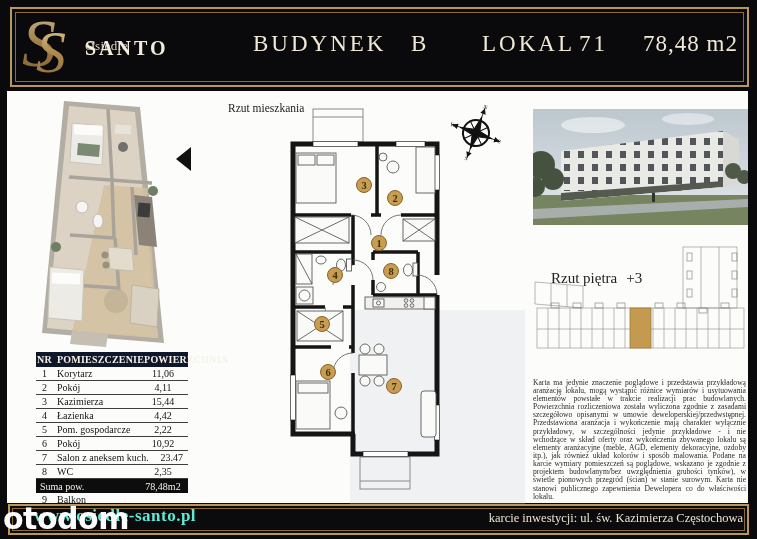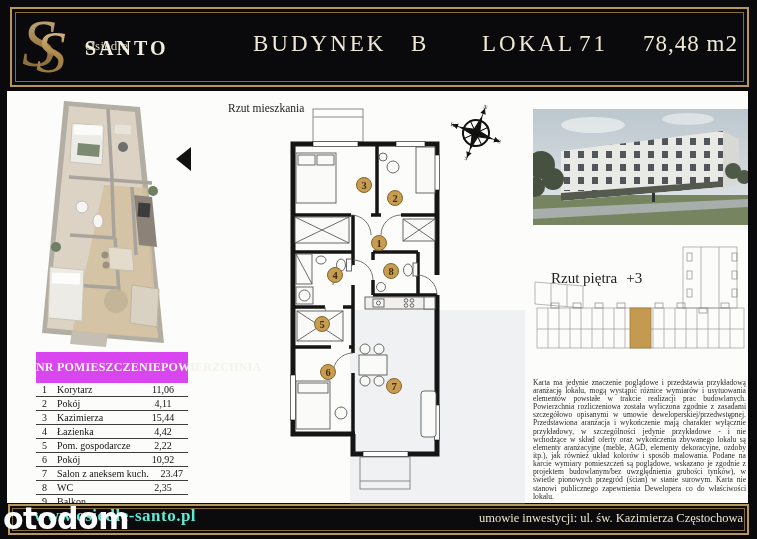--- a/index.html
+++ b/index.html
@@ -10,22 +10,22 @@
   .hdr-frame-inner{position:absolute;inset:3px;border:1px solid #8a6c38;}
   .logo-estate{position:absolute;left:85px;top:38px;font-size:13px;color:#ded6c2;letter-spacing:.5px;}
   .logo-name{position:absolute;left:85px;top:37px;font-size:20px;font-weight:bold;color:#f2ecdc;letter-spacing:3px;}
   .hdr-token{position:absolute;top:31px;font-size:23px;color:#efe8d6;letter-spacing:3px;margin-left:16px;}
   
   .content{position:absolute;left:7px;top:91px;width:741px;height:412px;background:#fcfcfa;}
   
   .arrow-left{position:absolute;left:176px;top:147px;width:0;height:0;
               border-top:12px solid transparent;border-bottom:12px solid transparent;border-right:15px solid #111;}
   .area-table{position:absolute;left:36px;top:352px;width:152px;font-family:"Liberation Serif",serif;}
-  .thead{display:flex;align-items:center;height:31px;background:#d946ef;color:#f5f2ea;
-         font-size:12px;font-weight:bold;letter-spacing:.2px;}
+  .thead{display:flex;align-items:center;height:15px;background:#0f172a;color:#f5f2ea;
+         font-size:10px;font-weight:bold;letter-spacing:.2px;}
   .trow{display:flex;align-items:center;height:14px;box-sizing:border-box;
         border-bottom:1.5px solid #3d3d3d;font-size:10px;color:#141414;}
   .trow-total{display:flex;align-items:center;height:14px;background:#0d0d0d;color:#f5f2ea;font-size:10px;}
   .trow-extra{display:flex;align-items:center;height:12px;font-size:10px;color:#141414;}
   .tnr{width:17px;text-align:center;flex:none;}
   .tname{flex:1;padding-left:4px;white-space:nowrap;}
   .tarea{width:46px;text-align:center;padding-right:2px;flex:none;}
   .tlabel{padding-left:4px;flex:1;}
   
   .plan-title{position:absolute;left:228px;top:102px;font-size:11.5px;color:#222;}
@@ -152,20 +152,24 @@
     <div class="trow">
         <span class="tnr">7</span>
         <span class="tname">Salon z aneksem kuch.</span>
         <span class="tarea">23.47</span>
       </div>
     <div class="trow">
         <span class="tnr">8</span>
         <span class="tname">WC</span>
         <span class="tarea">2,35</span>
       </div>
+    <div class="trow-total">
+      <span class="tlabel">Suma pow.</span>
+      <span class="tarea">78,48m2</span>
+    </div>
     <div class="trow-extra">
       <span class="tnr">9</span>
       <span class="tname">Balkon</span>
     </div>
   </div>
 
   <div class="plan-title">Rzut mieszkania</div>
 
   <svg style="position:absolute;left:449px;top:104px;" width="54" height="58" viewBox="0 0 54 58">
     <g transform="rotate(20 27 29)" stroke="#111" fill="#111">
@@ -419,16 +423,16 @@
     </g>
     <rect x="99" y="63" width="21" height="40" fill="#c49a50" stroke="#a07c34" stroke-width=".8"></rect>
   </svg>
 
   <p class="disclaimer">Karta ma jedynie znaczenie poglądowe i przedstawia przykładową aranżację lokalu, mogą wystąpić różnice wymiarów i usytuowania elementów powstałe w trakcie realizacji prac budowlanych. Powierzchnia rozliczeniowa została wyliczona zgodnie z zasadami szczegółowo opisanymi w umowie deweloperskiej/przedwstępnej. Przedstawiona aranżacja i wykończenie mają charakter wyłącznie przykładowy, w szczególności jedynie przykładowe - i nie wchodzące w skład oferty oraz wykończenia zbywanego lokalu są elementy aranżacyjne (meble, AGD, elementy dekoracyjne, ozdoby itp.), jak również układ kolorów i sposób malowania. Podane na karcie wymiary pomieszczeń są poglądowe, wskazano je zgodnie z projektem budowlanym/bez uwzględnienia grubości tynków), w świetle pionowych przegród (ścian) w stanie surowym. Karta nie stanowi publicznego zapewnienia Dewelopera co do właściwości lokalu.</p>
 
   <div class="ftr-frame">
     <div class="ftr-frame-inner"></div>
   </div>
   <span class="ftr-site">www.osiedle-santo.pl</span>
-  <span class="ftr-addr">umowie inwestycji: ul. św. Kazimierza Częstochowa</span>
+  <span class="ftr-addr">karcie inwestycji: ul. św. Kazimierza Częstochowa</span>
   <span class="watermark">otodom</span>
 
 </div>
 
 </body></html>

